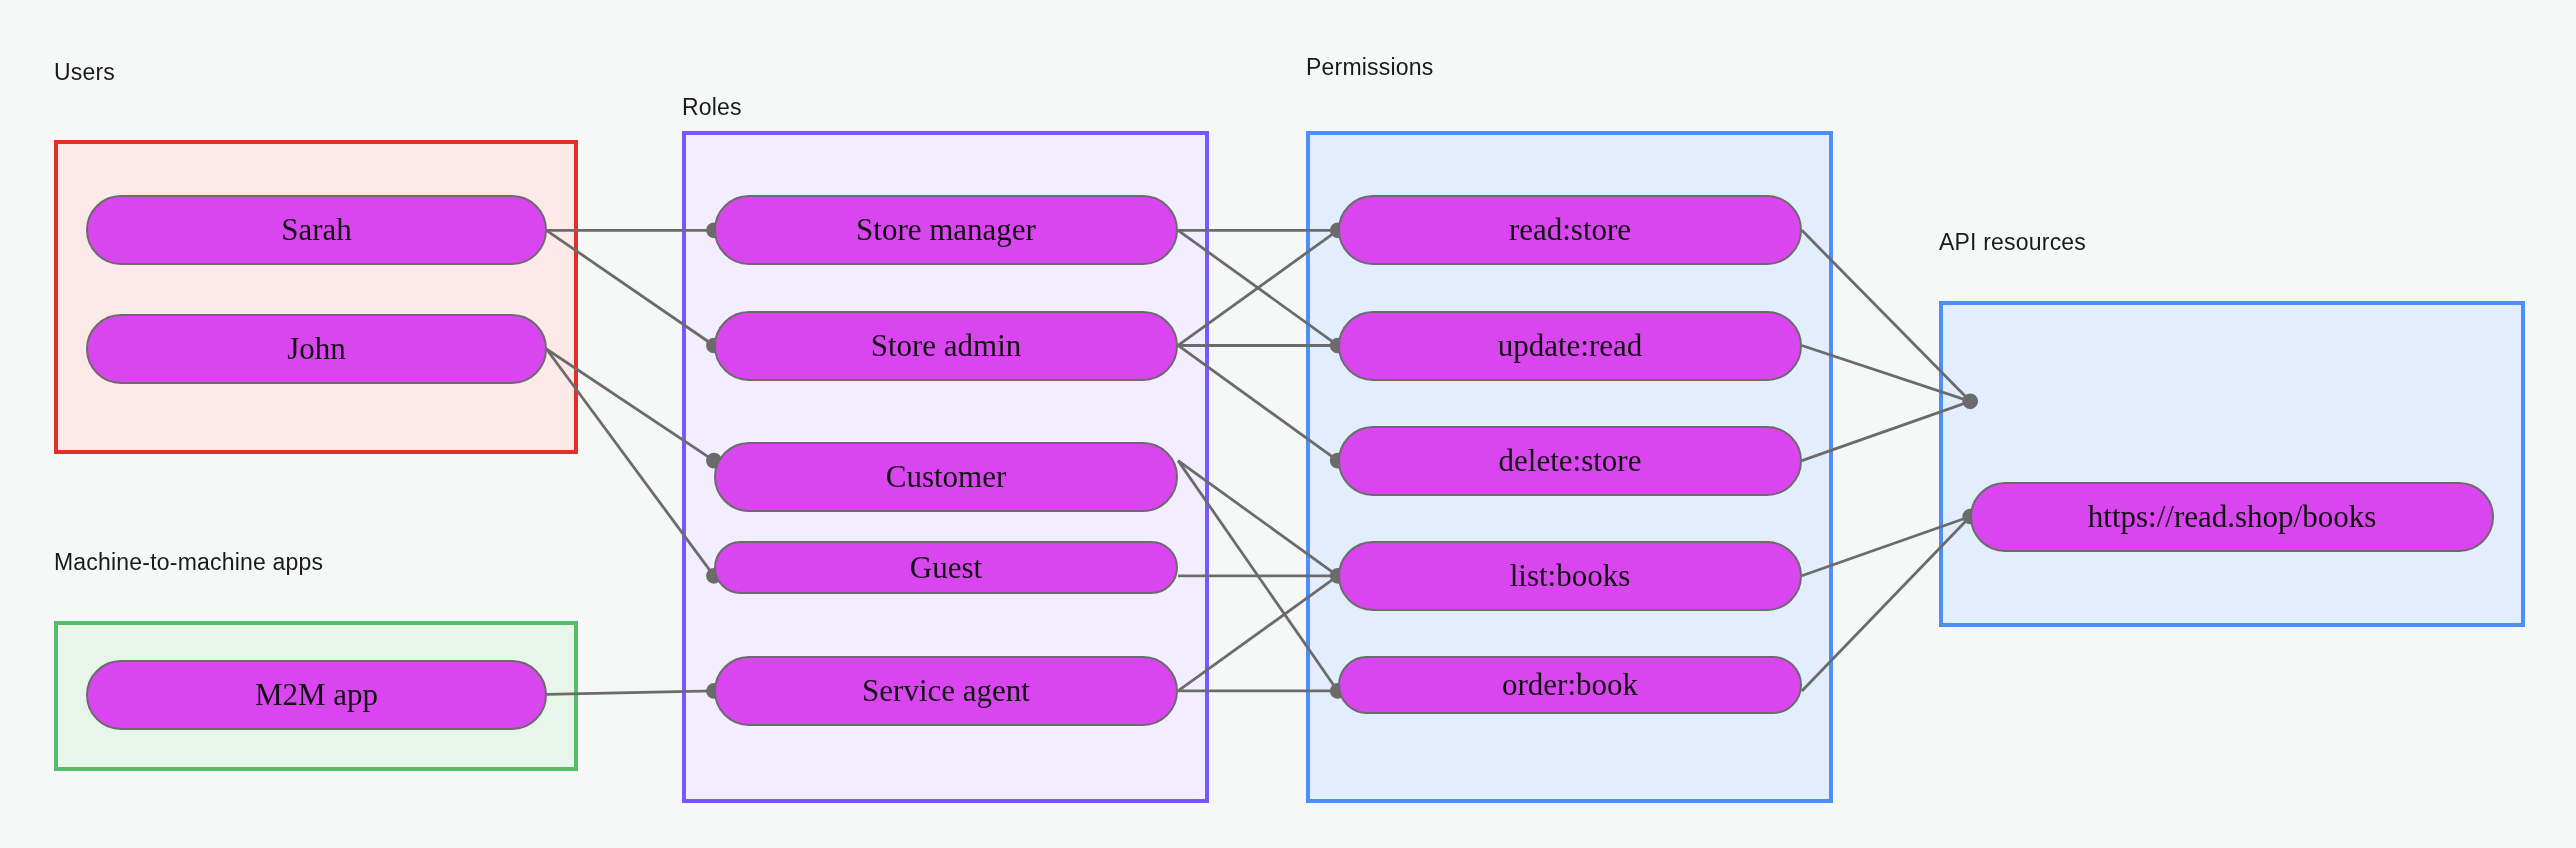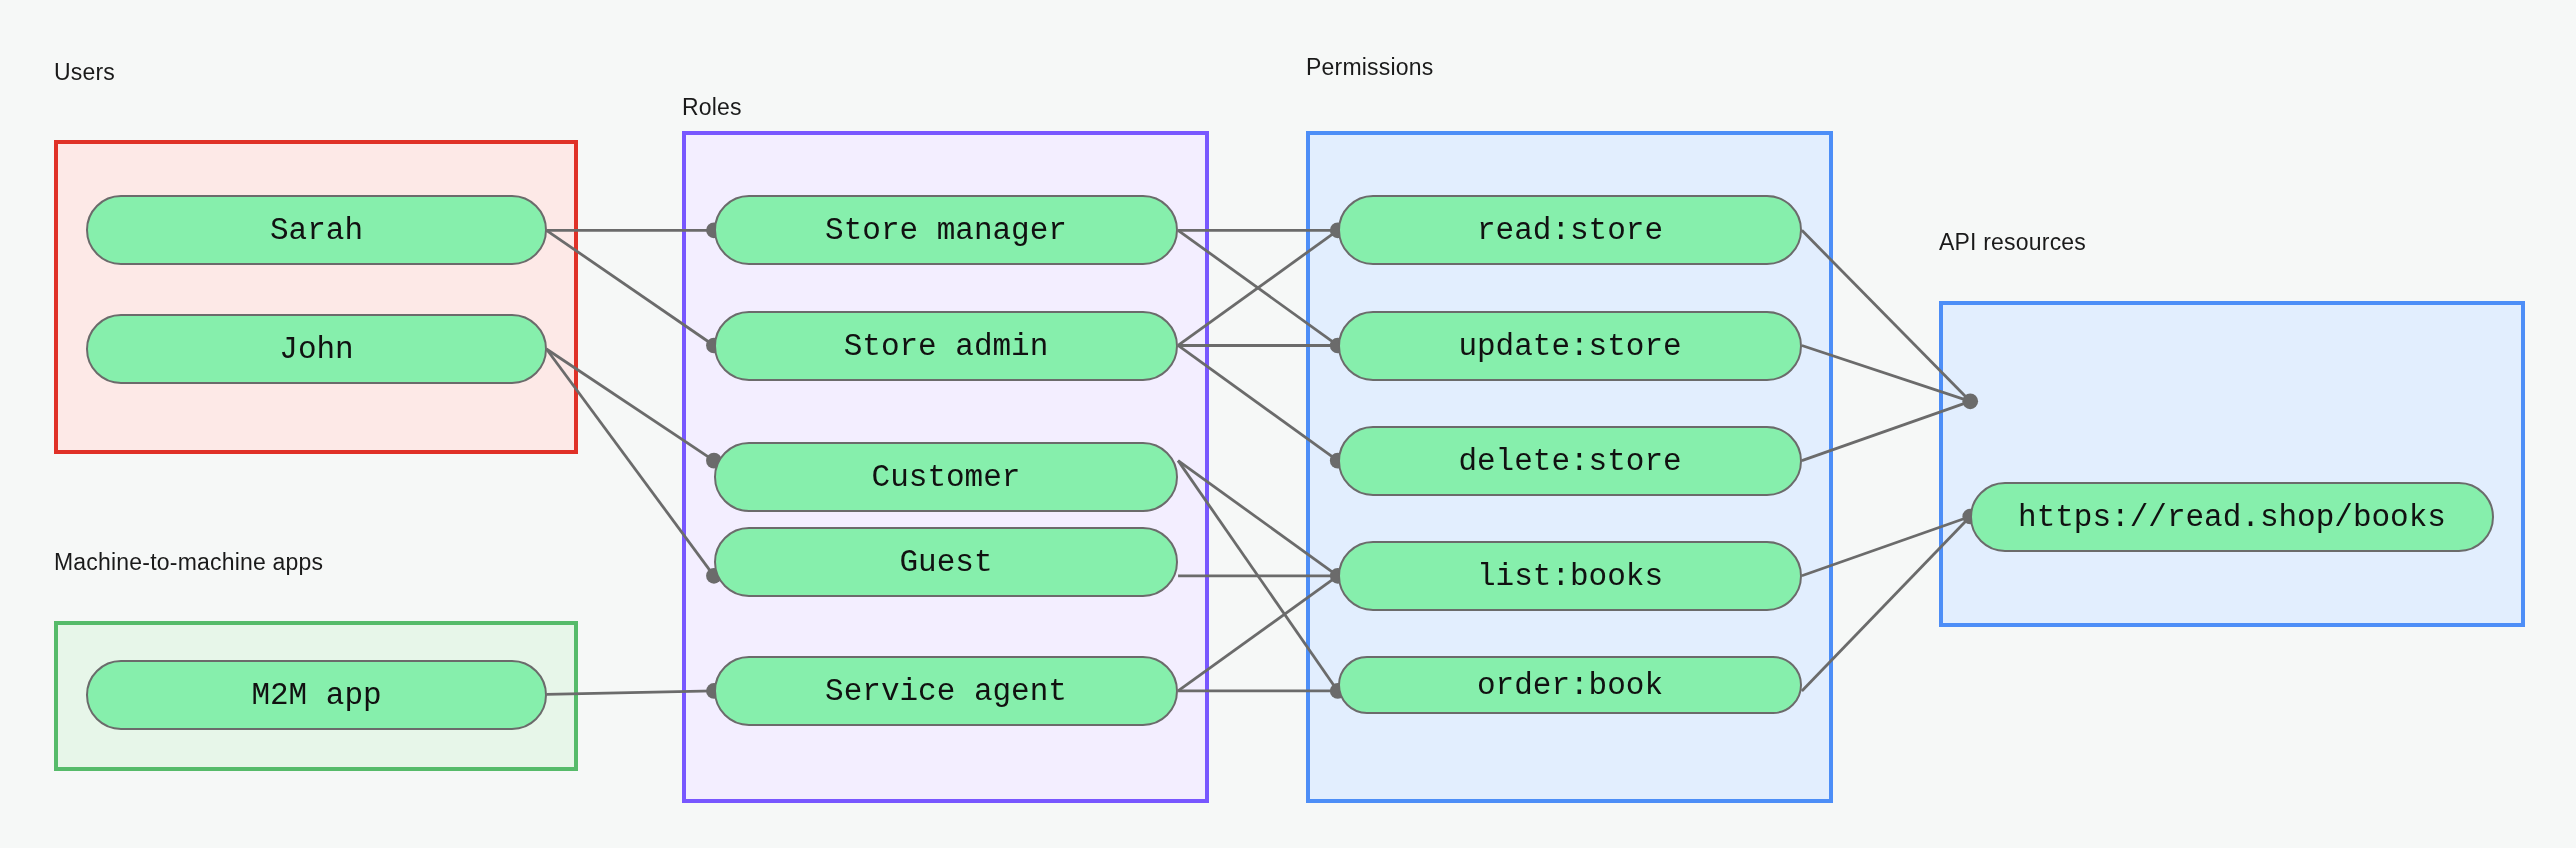--- a/index.html
+++ b/index.html
@@ -36,29 +36,29 @@
   }
   .box-users    { border-color: #e03127; background: #fde9e7; }
   .box-m2m      { border-color: #56bb6a; background: #e7f6e9; }
   .box-roles    { border-color: #7857ff; background: #f3eeff; }
   .box-perms    { border-color: #4d8ef7; background: #e2eefe; }
   .box-api      { border-color: #4d8ef7; background: #e2eefe; }
 
   .pill {
     position: absolute;
     box-sizing: border-box;
-    background: #86efac;
+    background: #d946ef;
     border: 2.6px solid #6b6b6b;
     border-radius: 872px;
     display: flex;
     align-items: center;
     justify-content: center;
     font-size: 31px;
     color: #111111;
-    font-family: Liberation Mono, monospace;
+    font-family: Liberation Serif, serif;
     white-space: nowrap;
     z-index: 4;
   }
   #edge-layer {
     position: absolute;
     left: 0; top: 0;
     width: 2576px;
     height: 848px;
     z-index: 2;
     pointer-events: none;
@@ -113,27 +113,27 @@
 
   <div class="group-title" style="left:54px; top:549px;">Machine-to-machine apps</div>
   <div class="group-box box-m2m" style="left:54px; top:621px; width:524px; height:150px;"></div>
   <div class="pill" style="left:86px; top:660px; width:461px; height:70px;">M2M app</div>
 
   <div class="group-title" style="left:682px; top:54px;margin-top:40px;">Roles</div>
   <div class="group-box box-roles" style="left:682px; top:131px; width:527px; height:672px;"></div>
   <div class="pill" style="left:714px; top:195px; width:464px; height:70px;">Store manager</div>
   <div class="pill" style="left:714px; top:311px; width:464px; height:70px;">Store admin</div>
   <div class="pill" style="left:714px; top:426px; width:464px; height:70px;margin-top:16px;">Customer</div>
-  <div class="pill" style="left:714px; top:527px; width:464px; height:70px;">Guest</div>
+  <div class="pill" style="left:714px; top:541px; width:464px; height:53px;">Guest</div>
   <div class="pill" style="left:714px; top:656px; width:464px; height:70px;">Service agent</div>
 
   <div class="group-title" style="left:1306px; top:54px;">Permissions</div>
   <div class="group-box box-perms" style="left:1306px; top:131px; width:527px; height:672px;"></div>
   <div class="pill" style="left:1338px; top:195px; width:464px; height:70px;">read:store</div>
-  <div class="pill" style="left:1338px; top:311px; width:464px; height:70px;">update:store</div>
+  <div class="pill" style="left:1338px; top:311px; width:464px; height:70px;">update:read</div>
   <div class="pill" style="left:1338px; top:426px; width:464px; height:70px;">delete:store</div>
   <div class="pill" style="left:1338px; top:541px; width:464px; height:70px;">list:books</div>
   <div class="pill" style="left:1338px; top:656px; width:464px; height:58px;">order:book</div>
 
   <div class="group-title" style="left:1939px; top:229px;">API resources</div>
   <div class="group-box box-api" style="left:1939px; top:301px; width:586px; height:326px;"></div>
   <div class="pill" style="left:1970px; top:482px; width:524px; height:70px;">https://read.shop/books</div>
 
 </div>
 

